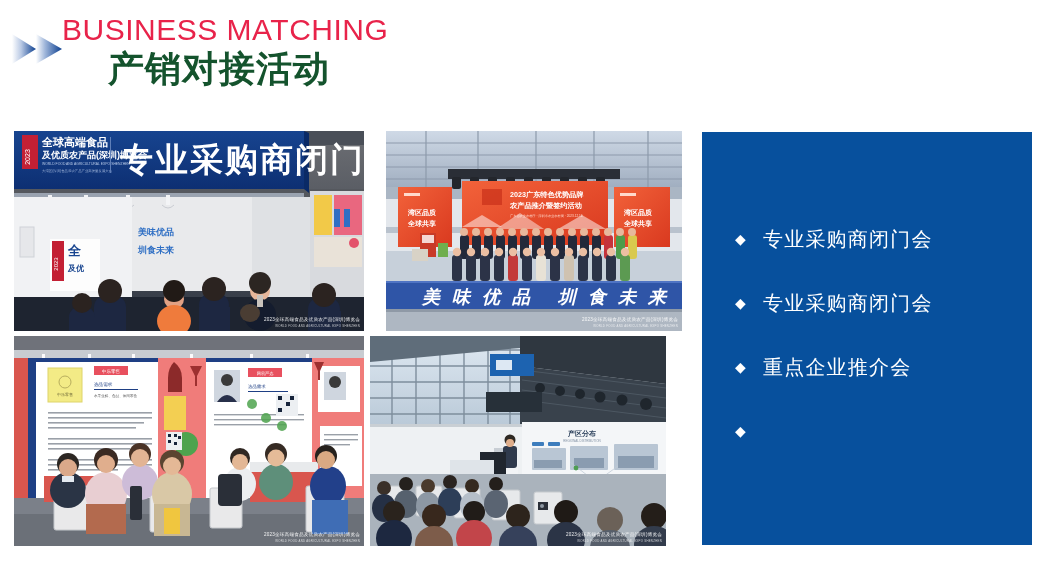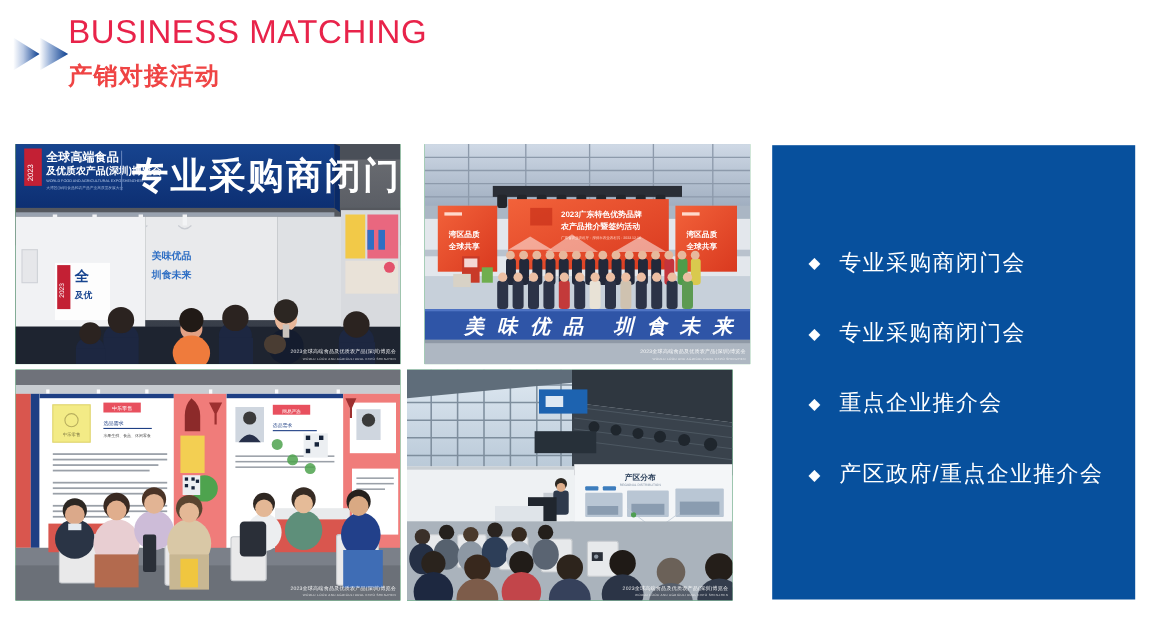--- a/index.html
+++ b/index.html
@@ -15,27 +15,27 @@
   
   .header{position:absolute;left:0;top:0;width:1048px;height:110px;}
   .chev-wrap{position:absolute;left:10px;top:32px;width:56px;height:34px;}
   .chev-wrap svg{display:block;}
   .head-text{position:absolute;left:62px;top:12px;}
   .head-en{
     font-size:30px;line-height:36px;letter-spacing:.5px;
     color:#E8234A;font-weight:400;white-space:nowrap;
   }
   .head-cn{
-    font-size:22px;line-height:36px;letter-spacing:1px;
-    color:#ef4444;font-weight:700;white-space:nowrap;margin-top:3px;
+    font-size:36px;line-height:36px;letter-spacing:1px;
+    color:#14532d;font-weight:700;white-space:nowrap;margin-top:3px;margin-left:46px;
   }
 
   
   .gallery{position:absolute;left:14px;top:131px;width:652px;height:415px;}
-  .photo{position:absolute;overflow:hidden;background:#15803d;}
+  .photo{position:absolute;overflow:hidden;background:#be185d;}
   .photo.tl{left:0;top:0;width:350px;height:200px;}
   .photo.tr{left:372px;top:0;width:296px;height:200px;}
   .photo.bl{left:0;top:205px;width:350px;height:210px;}
   .photo.br{left:356px;top:205px;width:296px;height:210px;}
   .photo svg{display:block;width:100%;height:100%;}
   .cap{
     position:absolute;right:4px;bottom:2px;
     font-size:4.6px;line-height:6px;color:#fff;
     opacity:.92;text-align:right;white-space:nowrap;
     letter-spacing:.2px;pointer-events:none;
@@ -642,17 +642,16 @@
       <span class="row-label">专业采购商闭门会</span>
     </div>
 
     <div class="row">
       <span class="bullet">◆</span>
       <span class="row-label">重点企业推介会</span>
     </div>
 
     <div class="row">
       <span class="bullet">◆</span>
-      <span class="row-label">产区政府/重点企业推介会</span>
     </div>
 
   </div>
 </div>
 
 </body></html>

